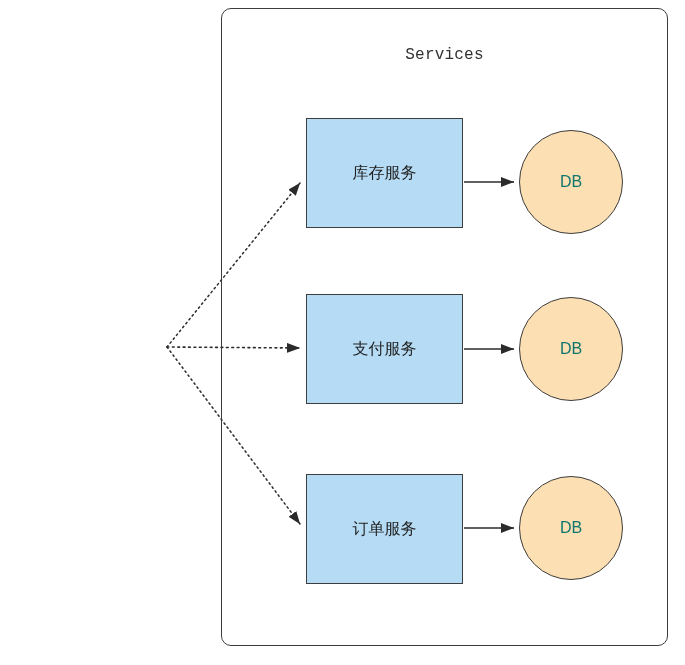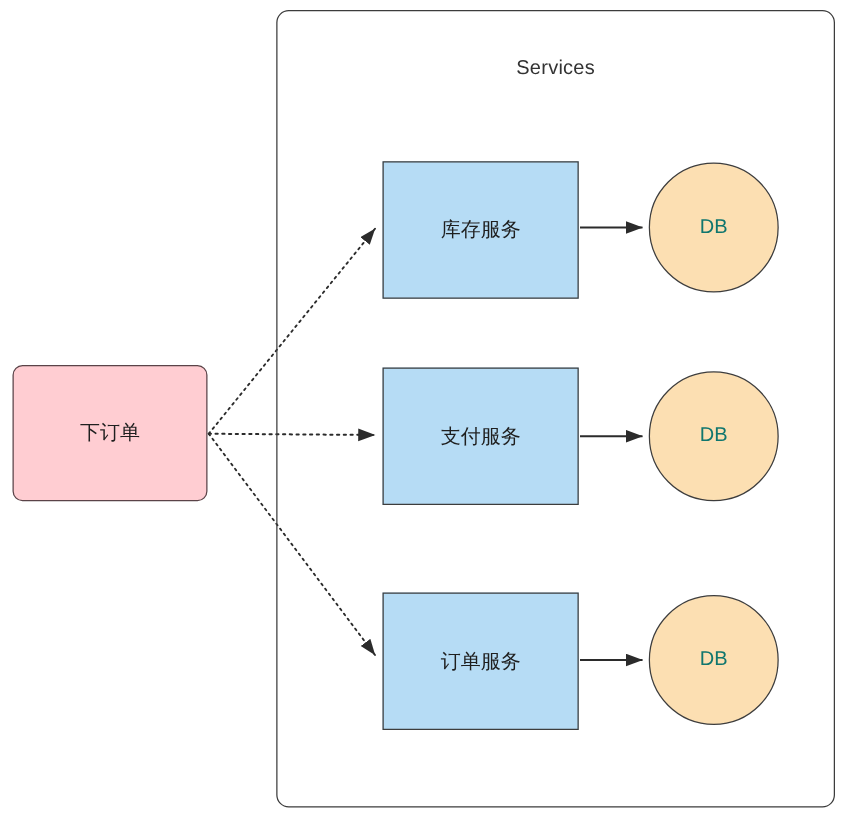--- a/index.html
+++ b/index.html
@@ -41,20 +41,21 @@
   .group-title {
     position: absolute;
     left: 221px;
     top: 46px;
     width: 447px;
     text-align: center;
     font-size: 16px;
     color: #333333;
     letter-spacing: 0.2px;
     white-space: nowrap;
+    font-family: Liberation Mono, monospace;
   }
 
   
   .node-start {
     position: absolute;
     left: 10px;
     top: 292px;
     width: 156px;
     height: 109px;
     background: #ffcdd2;
@@ -76,21 +77,21 @@
     height: 110px;
     background: #b6dcf5;
     border: 1.4px solid #3d3d3d;
     box-sizing: border-box;
     display: flex;
     align-items: center;
     justify-content: center;
     font-size: 16px;
     color: #1f1f1f;
   }
-  .svc-1 { top: 129px; justify-content: center; }
+  .svc-1 { top: 118px; justify-content: center; }
   .svc-2 { top: 294px; align-items: center; }
   .svc-3 { top: 474px; }
 
   
   .node-db {
     position: absolute;
     width: 104px;
     height: 104px;
     left: 519px;
     background: #fcdfb2;
@@ -131,23 +132,20 @@
     <line x1="464" y1="182" x2="514" y2="182" stroke="#2b2b2b" stroke-width="1.6" marker-end="url(#arrowSolid)"></line>
 
     <line x1="464" y1="349" x2="514" y2="349" stroke="#2b2b2b" stroke-width="1.6" marker-end="url(#arrowSolid)"></line>
 
     <line x1="464" y1="528" x2="514" y2="528" stroke="#2b2b2b" stroke-width="1.6" marker-end="url(#arrowSolid)"></line>
   </svg>
 
   <div class="group-box"></div>
   <div class="group-title">Services</div>
 
-  <div class="node-start">
-    <span>下订单</span>
-  </div>
 
   <div class="node-service svc-1">
     <span>库存服务</span>
   </div>
   <div class="node-service svc-2">
     <span>支付服务</span>
   </div>
   <div class="node-service svc-3">
     <span>订单服务</span>
   </div>

